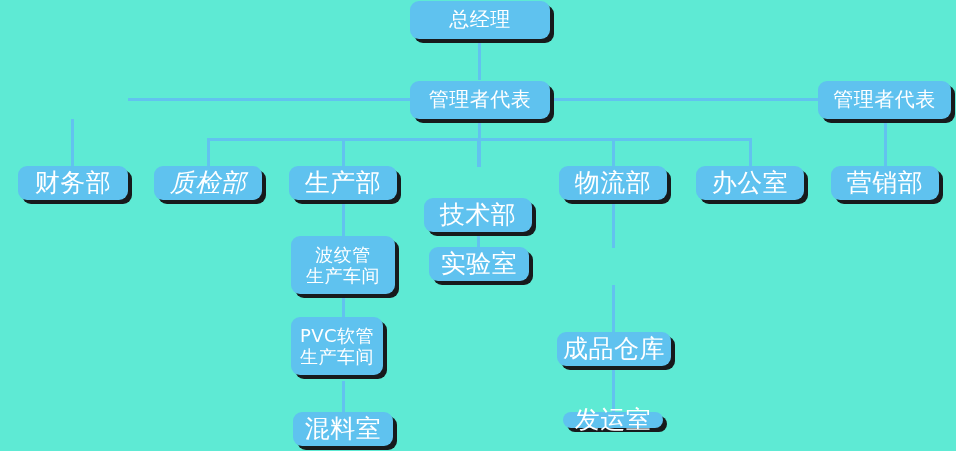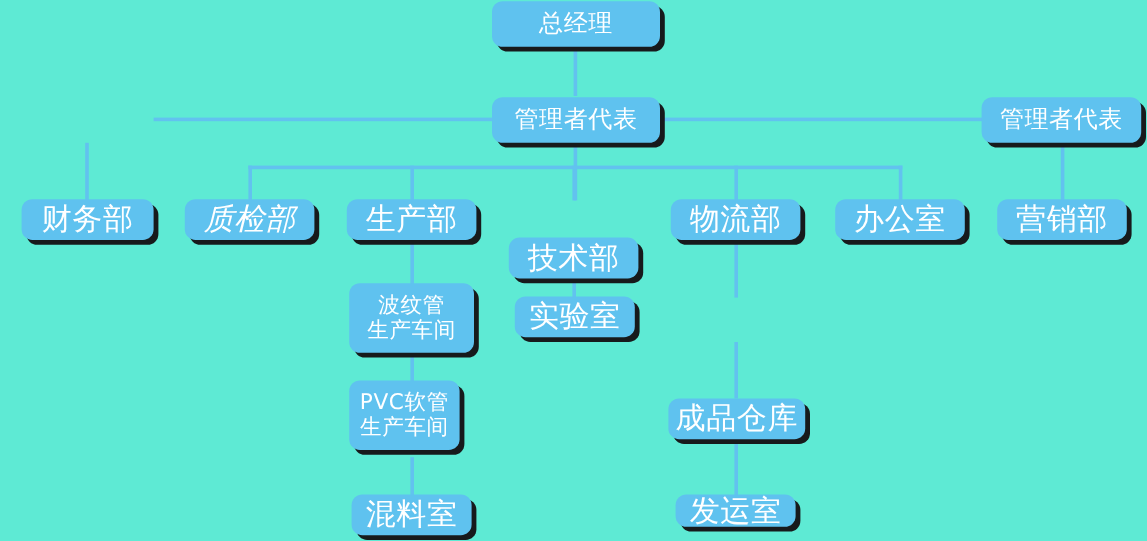--- a/index.html
+++ b/index.html
@@ -90,15 +90,15 @@
 
   <div class="node f18" style="left:291px; top:236px; width:104px; height:58px;">波纹管
 生产车间</div>
   <div class="node f19" style="left:429px; top:247px; width:100px; height:34px;">实验室</div>
 
   <div class="node f18" style="left:291px; top:317px; width:92px; height:58px;">PVC软管
 生产车间</div>
   <div class="node f19" style="left:557px; top:332px; width:114px; height:34px;">成品仓库</div>
 
   <div class="node f19" style="left:293px; top:412px; width:100px; height:34px;">混料室</div>
-  <div class="node f19" style="left:563px; top:412px; width:100px; height:27px;">发运室</div>
+  <div class="node f19" style="left:563px; top:412px; width:100px; height:16px;">发运室</div>
 
 </div>
 
 </body></html>

